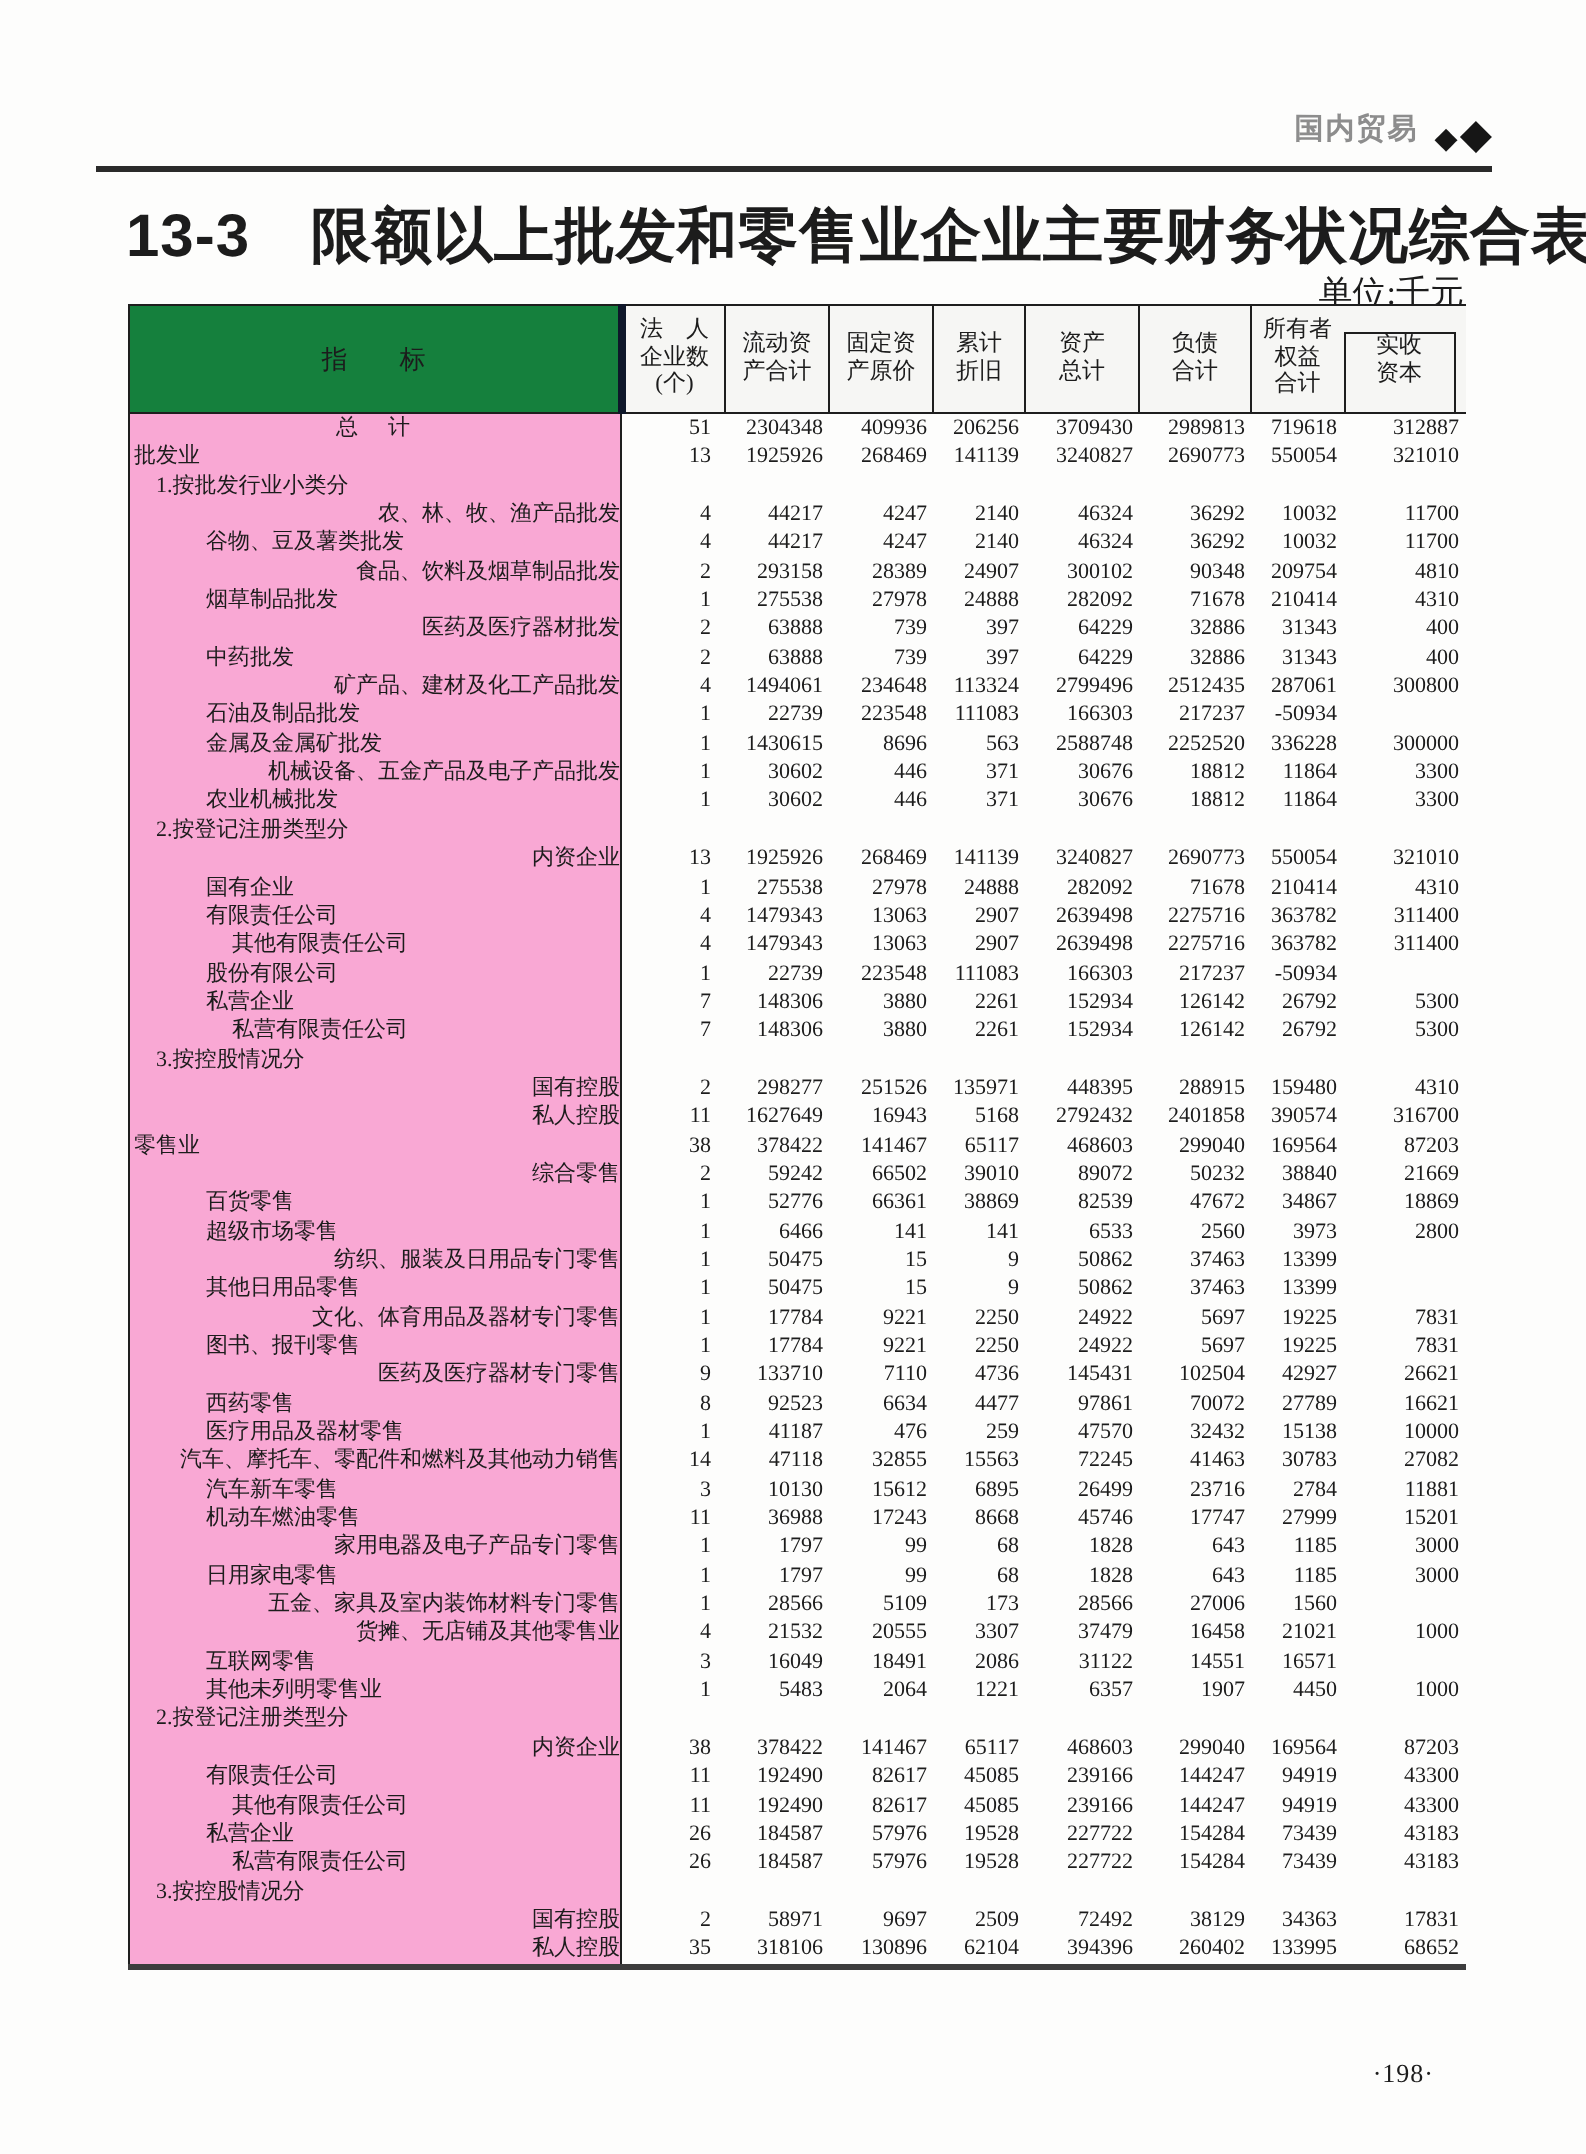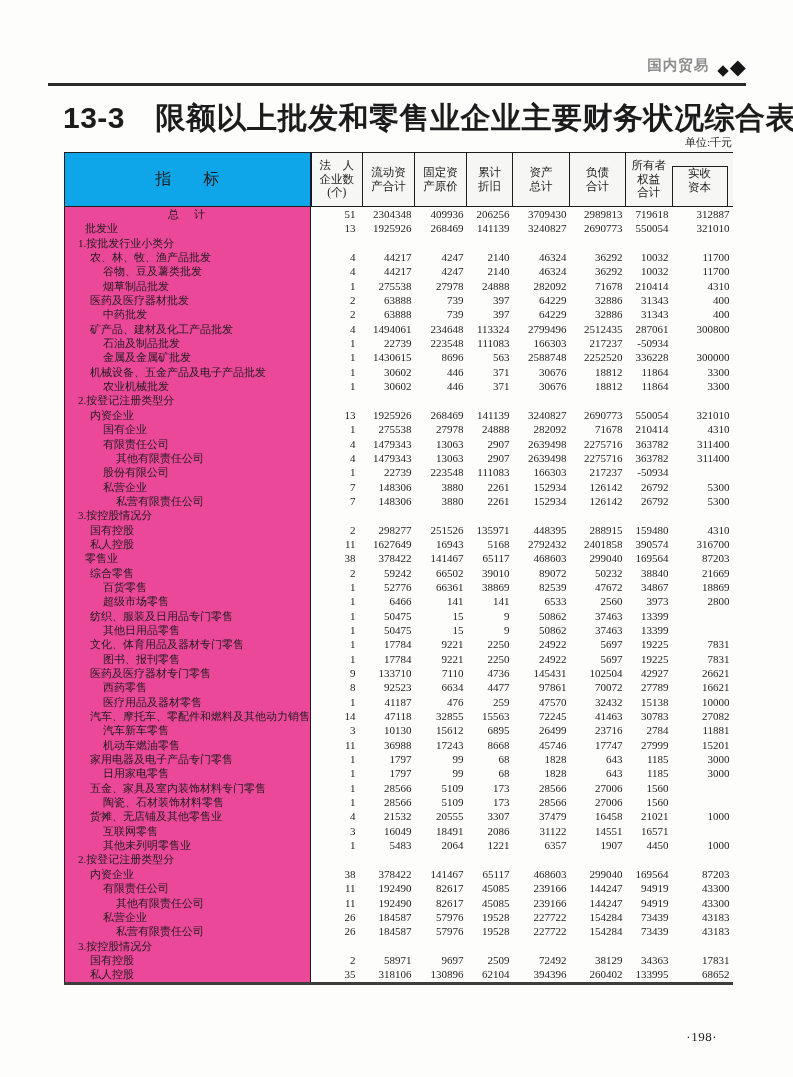--- a/index.html
+++ b/index.html
@@ -32,58 +32,58 @@
     background:#2a2a2a;
   }
 
   
   .title {
     position:absolute; top:98px; left:63px; width:700px;
     font-family:"Liberation Sans","DejaVu Sans",sans-serif;
     font-weight:700; font-size:30px; letter-spacing:.5px;
     white-space:nowrap;
   }
-  .unit-note { position:absolute; top:135px; right:61px; font-size:11px; }
+  .unit-note { position:absolute; top:135px; right:61px; font-size:17px; }
 
   
   table.fin {
     position:absolute; top:152px; left:64px; width:668px;
     table-layout:fixed; border-collapse:collapse;
     border-top:1.6px solid #1e1e1e;
     border-left:1px solid #1e1e1e;
     border-bottom:3px solid #3d3d3d;
   }
   thead th {
     height:53px; padding:0; font-weight:normal; font-size:11.5px;
     vertical-align:middle; background:#f6f6f4;
     border-bottom:1.4px solid #1e1e1e;
   }
   th.stub-h {
-    background:#0ea5e9; border-right:2px solid #0f172a;
-    font-size:16px; text-align:center;
+    background:#15803d; border-right:4px solid #0f172a;
+    font-size:13px; text-align:center;
   }
   th.sep { border-left:1px solid #1e1e1e; }
   th .hline { line-height:13.5px; text-align:center; white-space:nowrap; }
   th.boxed { vertical-align:bottom; }
   th.boxed .box {
     margin:13px 5px 0 0; height:40px;
     border-top:1px solid #1e1e1e; border-left:1px solid #1e1e1e; border-right:1px solid #1e1e1e;
     display:flex; flex-direction:column; justify-content:flex-start;
   }
   tbody td {
     height:14.35px; line-height:14.35px; font-size:11px;
     padding:0; white-space:nowrap;
   }
-  td.stub { border-right:1px solid #1e1e1e; background:#ec4899; }
+  td.stub { border-right:1px solid #1e1e1e; background:#f9a8d4; }
   td.val { text-align:right; padding-right:3px; }
   td.val.c1 { padding-right:7px; }
   td.center { text-align:center; letter-spacing:2px; }
-  .ind0 { padding-left:20px; }
+  .ind0 { padding-left:2px; }
   .ind1 { padding-left:13px;margin-left:36px; }
-  .ind2 { padding-left:25px; }
+  .ind2 { padding-left:25px;text-align:right; }
   .ind3 { padding-left:38px; }
   .ind4 { padding-left:51px; }
 
   
   .page-number {
     position:absolute; top:1029px; right:76px;
     font-size:13px; letter-spacing:.5px;
   }
 </style>
 </head>
@@ -222,20 +222,31 @@
           <td class="val c1">4</td>
           <td class="val">44217</td>
           <td class="val">4247</td>
           <td class="val">2140</td>
           <td class="val">46324</td>
           <td class="val">36292</td>
           <td class="val">10032</td>
           <td class="val">11700</td>
         </tr>
         <tr>
+          <td class="stub ind2">食品、饮料及烟草制品批发</td>
+          <td class="val c1">2</td>
+          <td class="val">293158</td>
+          <td class="val">28389</td>
+          <td class="val">24907</td>
+          <td class="val">300102</td>
+          <td class="val">90348</td>
+          <td class="val">209754</td>
+          <td class="val">4810</td>
+        </tr>
+        <tr>
           <td class="stub ind3">烟草制品批发</td>
           <td class="val c1">1</td>
           <td class="val">275538</td>
           <td class="val">27978</td>
           <td class="val">24888</td>
           <td class="val">282092</td>
           <td class="val">71678</td>
           <td class="val">210414</td>
           <td class="val">4310</td>
         </tr>
@@ -618,31 +629,20 @@
           <td class="val c1">1</td>
           <td class="val">28566</td>
           <td class="val">5109</td>
           <td class="val">173</td>
           <td class="val">28566</td>
           <td class="val">27006</td>
           <td class="val">1560</td>
           <td class="val"></td>
         </tr>
         <tr>
-          <td class="stub ind3">陶瓷、石材装饰材料零售</td>
-          <td class="val c1">1</td>
-          <td class="val">28566</td>
-          <td class="val">5109</td>
-          <td class="val">173</td>
-          <td class="val">28566</td>
-          <td class="val">27006</td>
-          <td class="val">1560</td>
-          <td class="val"></td>
-        </tr>
-        <tr>
           <td class="stub ind2">货摊、无店铺及其他零售业</td>
           <td class="val c1">4</td>
           <td class="val">21532</td>
           <td class="val">20555</td>
           <td class="val">3307</td>
           <td class="val">37479</td>
           <td class="val">16458</td>
           <td class="val">21021</td>
           <td class="val">1000</td>
         </tr>

